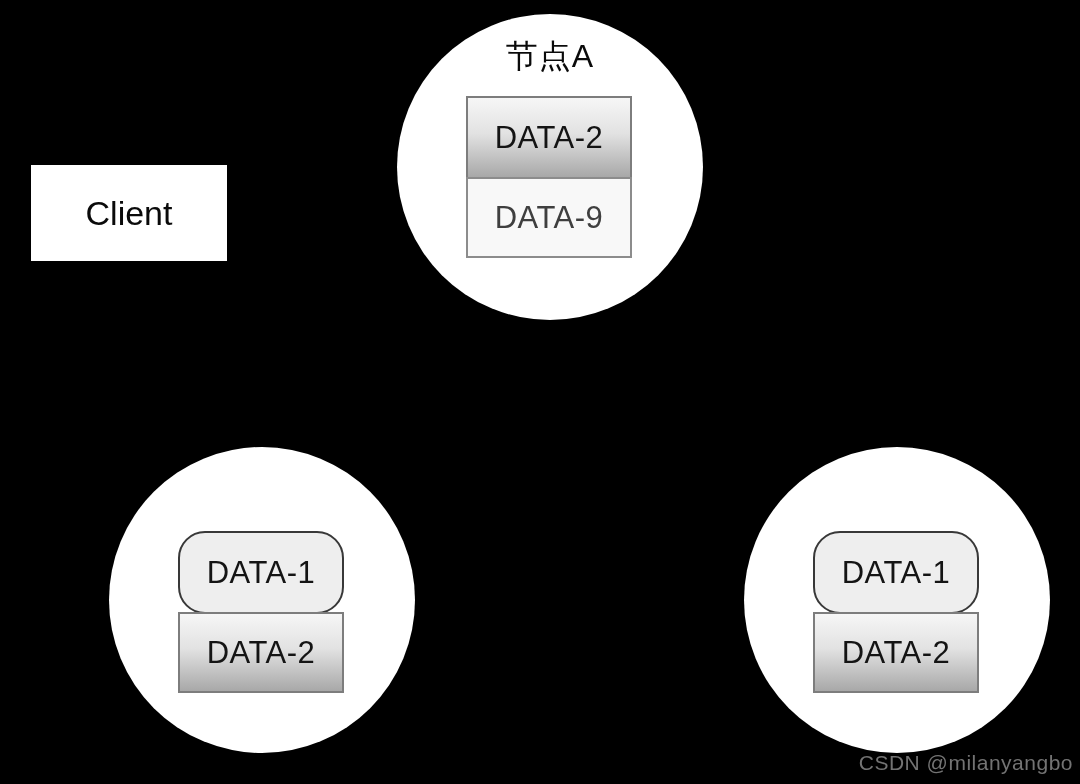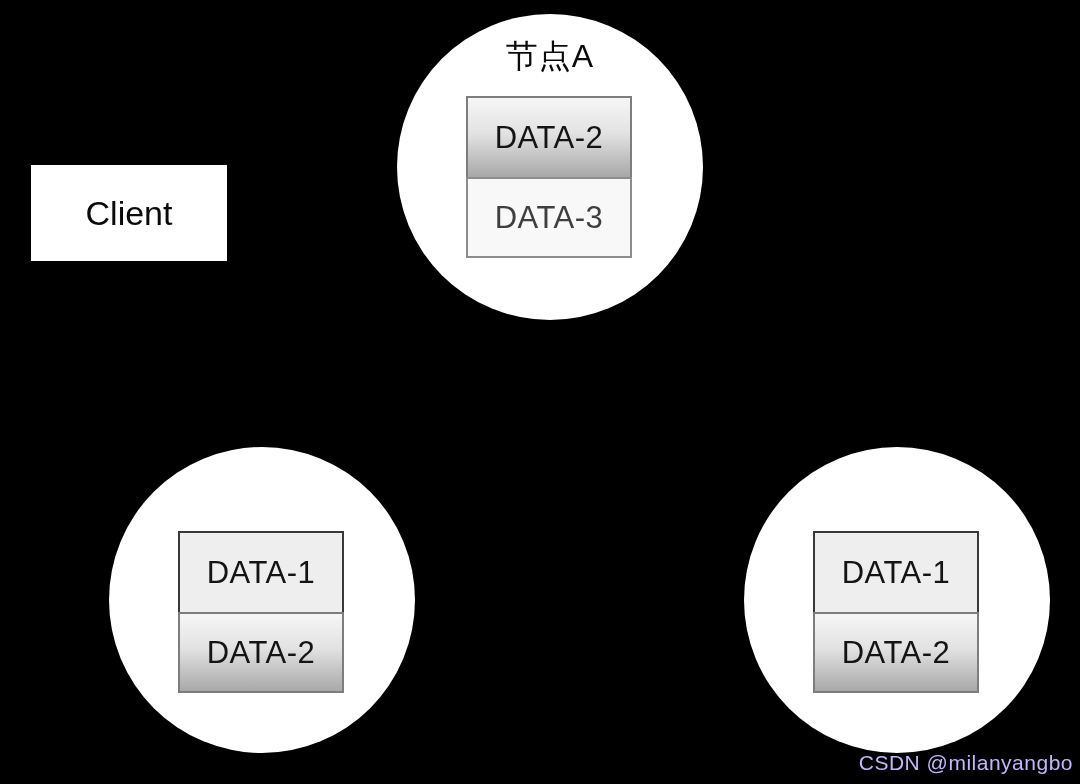--- a/index.html
+++ b/index.html
@@ -41,53 +41,53 @@
   }
   .block + .block{margin-top:-2px;height:81px;}
   .block.gradient{
     background:linear-gradient(180deg,#f6f6f6 0%,#e2e2e2 45%,#a8a8a8 100%);
     border-color:#7d7d7d;
   }
   .block.flat-light{
     background:#f8f8f8;border-color:#8c8c8c;color:#3f3f3f;
   }
   .block.flat-dark{
-    background:#eeeeee;border-color:#383838;
+    background:#eeeeee;border-color:#383838;border-radius:27px;
   }
   .watermark{
     position:absolute;right:7px;bottom:9px;
     font-size:21px;letter-spacing:0.5px;
   }
 </style>
 </head>
 <body>
 
 <div class="stage">
 
   <div class="client-box">
     <span>Client</span>
   </div>
 
   <div class="node node-a">
     <div class="node-label">节点A</div>
     <div class="stack">
       <div class="block gradient">DATA-2</div>
-      <div class="block flat-light">DATA-3</div>
+      <div class="block flat-light">DATA-9</div>
     </div>
   </div>
 
   <div class="node node-b">
     <div class="stack">
       <div class="block flat-dark">DATA-1</div>
       <div class="block gradient">DATA-2</div>
     </div>
   </div>
 
   <div class="node node-c">
     <div class="stack">
       <div class="block flat-dark">DATA-1</div>
       <div class="block gradient">DATA-2</div>
     </div>
   </div>
 
-  <div class="watermark" style="color: #c4b5fd;">CSDN @milanyangbo</div>
+  <div class="watermark" style="color: #737373;">CSDN @milanyangbo</div>
 
 </div>
 
 </body></html>

